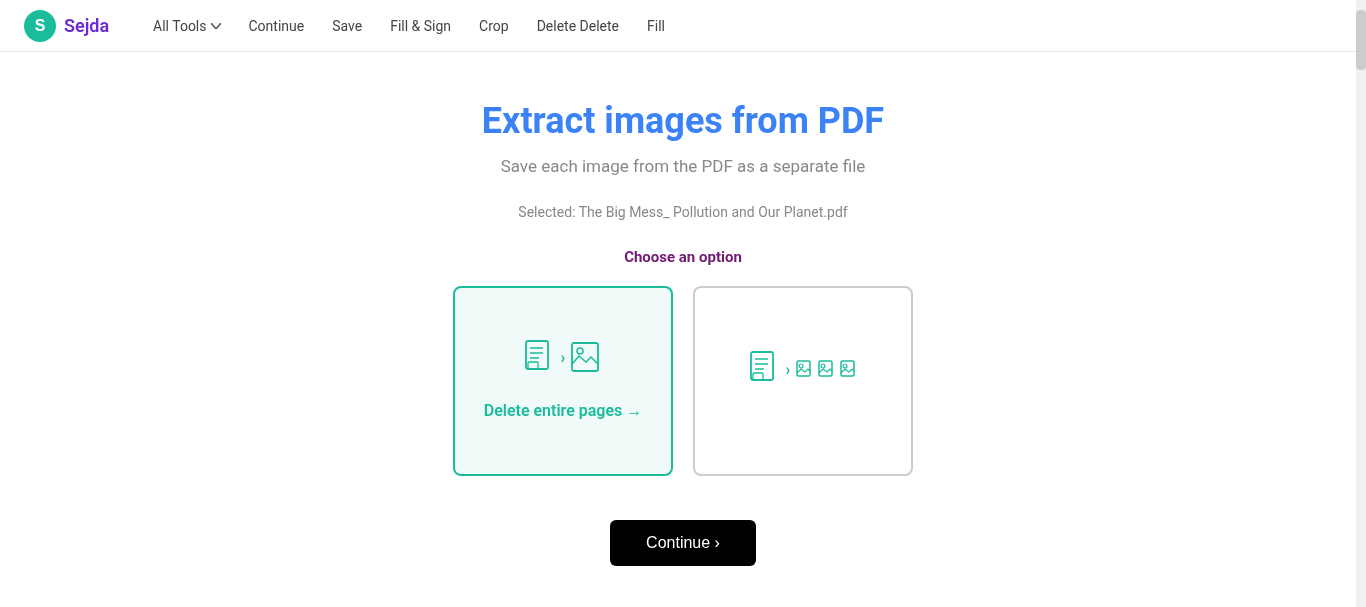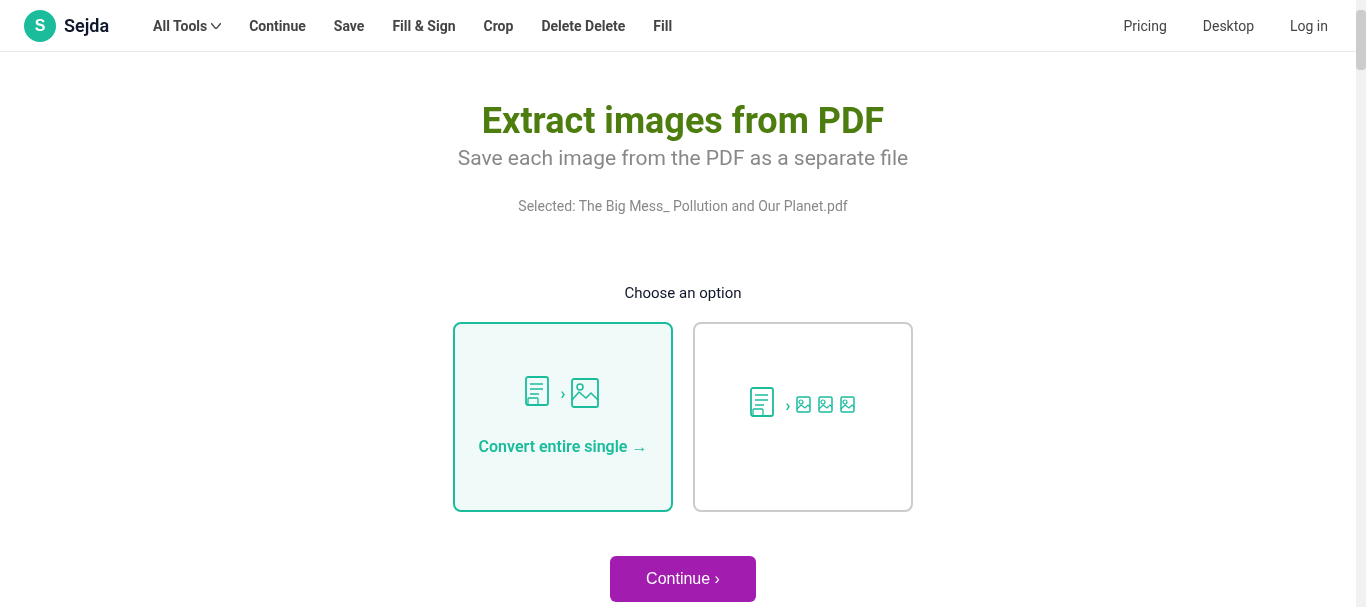--- a/index.html
+++ b/index.html
@@ -36,29 +36,28 @@
     }
 
     .logo-icon {
       width: 32px;
       height: 32px;
     }
 
     .logo-text {
       font-size: 18px;
       font-weight: 600;
-      color: #0f172a;
+      color: #6d28d9;
     }
 
     .nav-links {
       display: flex;
       align-items: center;
       gap: 4px;
       flex: 1;
-      font-weight: bold;
     }
 
     .nav-link {
       padding: 6px 12px;
       font-size: 14px;
       color: #444;
       text-decoration: none;
       border-radius: 4px;
       cursor: pointer;
       white-space: nowrap;
@@ -89,44 +88,43 @@
     .main-content {
       display: flex;
       flex-direction: column;
       align-items: center;
       padding: 48px 24px 40px;
     }
 
     .page-title {
       font-size: 36px;
       font-weight: 700;
-      color: #4d7c0f;
+      color: #3b82f6;
       text-align: center;
-      margin-bottom: 4px;
+      margin-bottom: 14px;
     }
 
     .page-subtitle {
-      font-size: 21px;
+      font-size: 17px;
       color: #888;
       text-align: center;
       margin-bottom: 28px;
     }
 
     .selected-file {
       font-size: 14px;
       color: #888;
       margin-bottom: 28px;
     }
 
     .choose-label {
       font-size: 15px;
-      font-weight: 400;
-      color: #0f172a;
+      font-weight: 700;
+      color: #701a75;
       margin-bottom: 20px;
-      margin-top: 42px;
     }
 
     .options-row {
       display: flex;
       gap: 20px;
       margin-bottom: 44px;
     }
 
     .option-card {
       width: 220px;
@@ -158,21 +156,21 @@
     .option-label {
       font-size: 16px;
       font-weight: 600;
       color: #1abc9c;
       text-align: center;
       line-height: 1.4;
     }
 
     
     .continue-btn {
-      background: #a21caf;
+      background: #000000;
       color: #fff;
       border: none;
       border-radius: 6px;
       padding: 14px 36px;
       font-size: 16px;
       font-weight: 500;
       cursor: pointer;
       display: flex;
       align-items: center;
       gap: 8px;
@@ -215,25 +213,20 @@
       </svg>
     </a>
     <a class="nav-link">Continue</a>
     <a class="nav-link">Save</a>
     <a class="nav-link">Fill &amp; Sign</a>
     <a class="nav-link">Crop</a>
     <a class="nav-link">Delete Delete</a>
     <a class="nav-link">Fill</a>
   </div>
 
-  <div class="nav-right">
-    <a class="nav-right-link">Pricing</a>
-    <a class="nav-right-link">Desktop</a>
-    <a class="nav-right-link">Log in</a>
-  </div>
 </nav>
 
 <div style="position:fixed;right:0;top:0;width:10px;height:100%;background:#f1f1f1;z-index:999;">
   <div style="width:100%;height:60px;background:#ccc;border-radius:4px;margin-top:10px;"></div>
 </div>
 
 <div class="main-content">
 
   <h1 class="page-title">Extract images from PDF</h1>
   <p class="page-subtitle">Save each image from the PDF as a separate file</p>
@@ -255,21 +248,21 @@
         </svg>
 
         <span style="color:#1abc9c;font-size:16px;font-weight:bold;">›</span>
 
         <svg width="30" height="36" viewBox="0 0 30 36">
           <rect x="1" y="3" width="26" height="28" rx="2" fill="none" stroke="#1abc9c" stroke-width="1.8"></rect>
           <circle cx="9" cy="11" r="3" fill="none" stroke="#1abc9c" stroke-width="1.5"></circle>
           <polyline points="1,24 8,16 15,22 20,17 27,24" fill="none" stroke="#1abc9c" stroke-width="1.5"></polyline>
         </svg>
       </div>
-      <span class="option-label">Convert entire single →</span>
+      <span class="option-label">Delete entire pages →</span>
     </div>
 
     <div class="option-card">
       <div class="option-icon-row">
 
         <svg width="30" height="36" viewBox="0 0 30 36">
           <rect x="1" y="1" width="22" height="28" rx="2" fill="none" stroke="#1abc9c" stroke-width="1.8"></rect>
           <line x1="5" y1="8" x2="18" y2="8" stroke="#1abc9c" stroke-width="1.5"></line>
           <line x1="5" y1="13" x2="18" y2="13" stroke="#1abc9c" stroke-width="1.5"></line>
           <line x1="5" y1="18" x2="14" y2="18" stroke="#1abc9c" stroke-width="1.5"></line>

